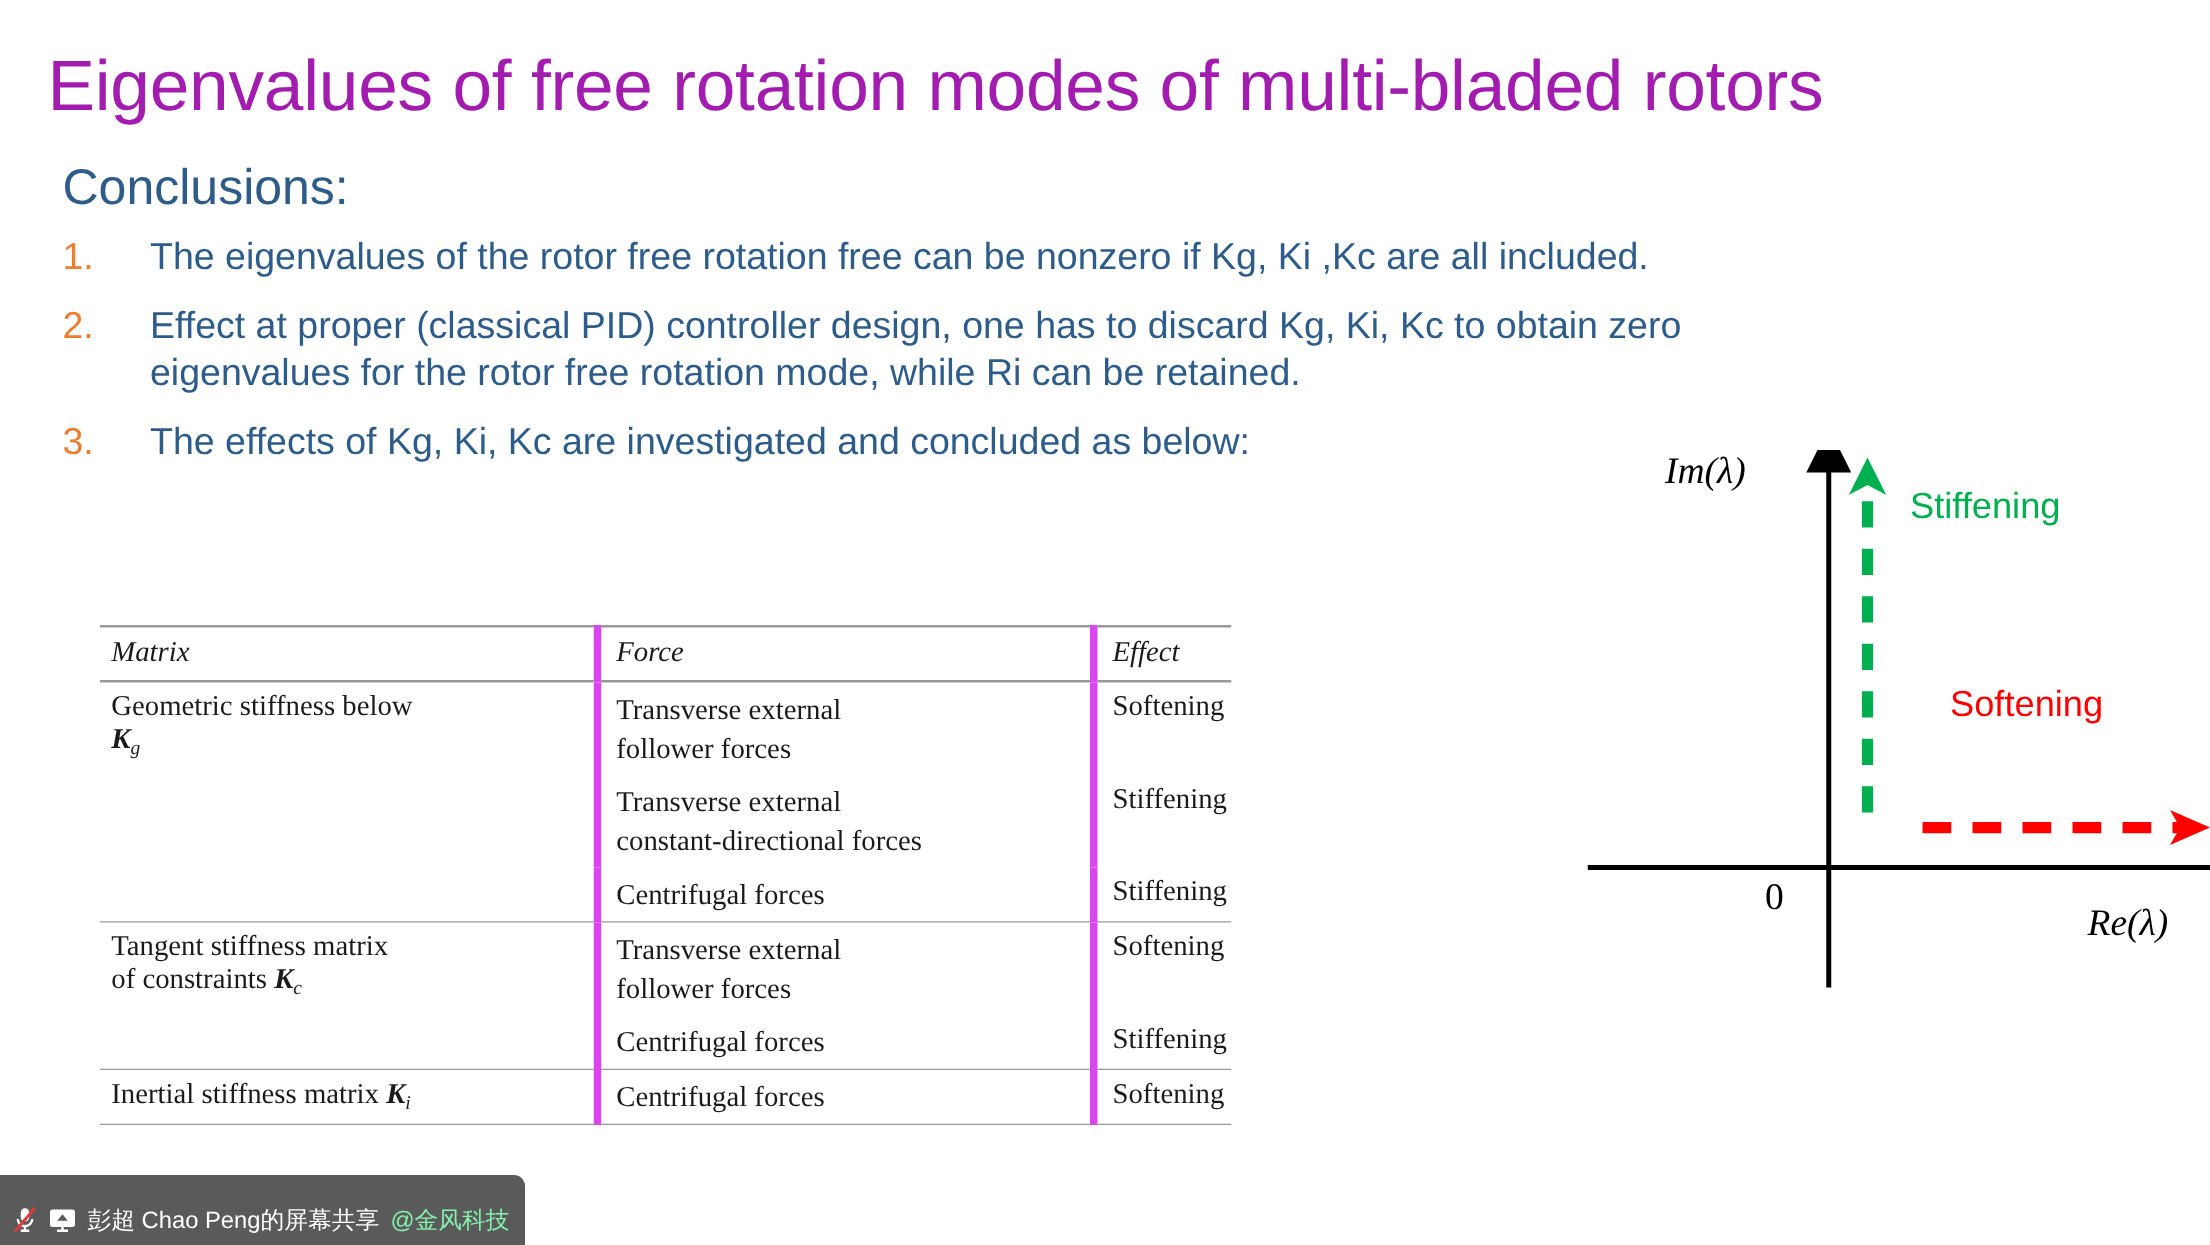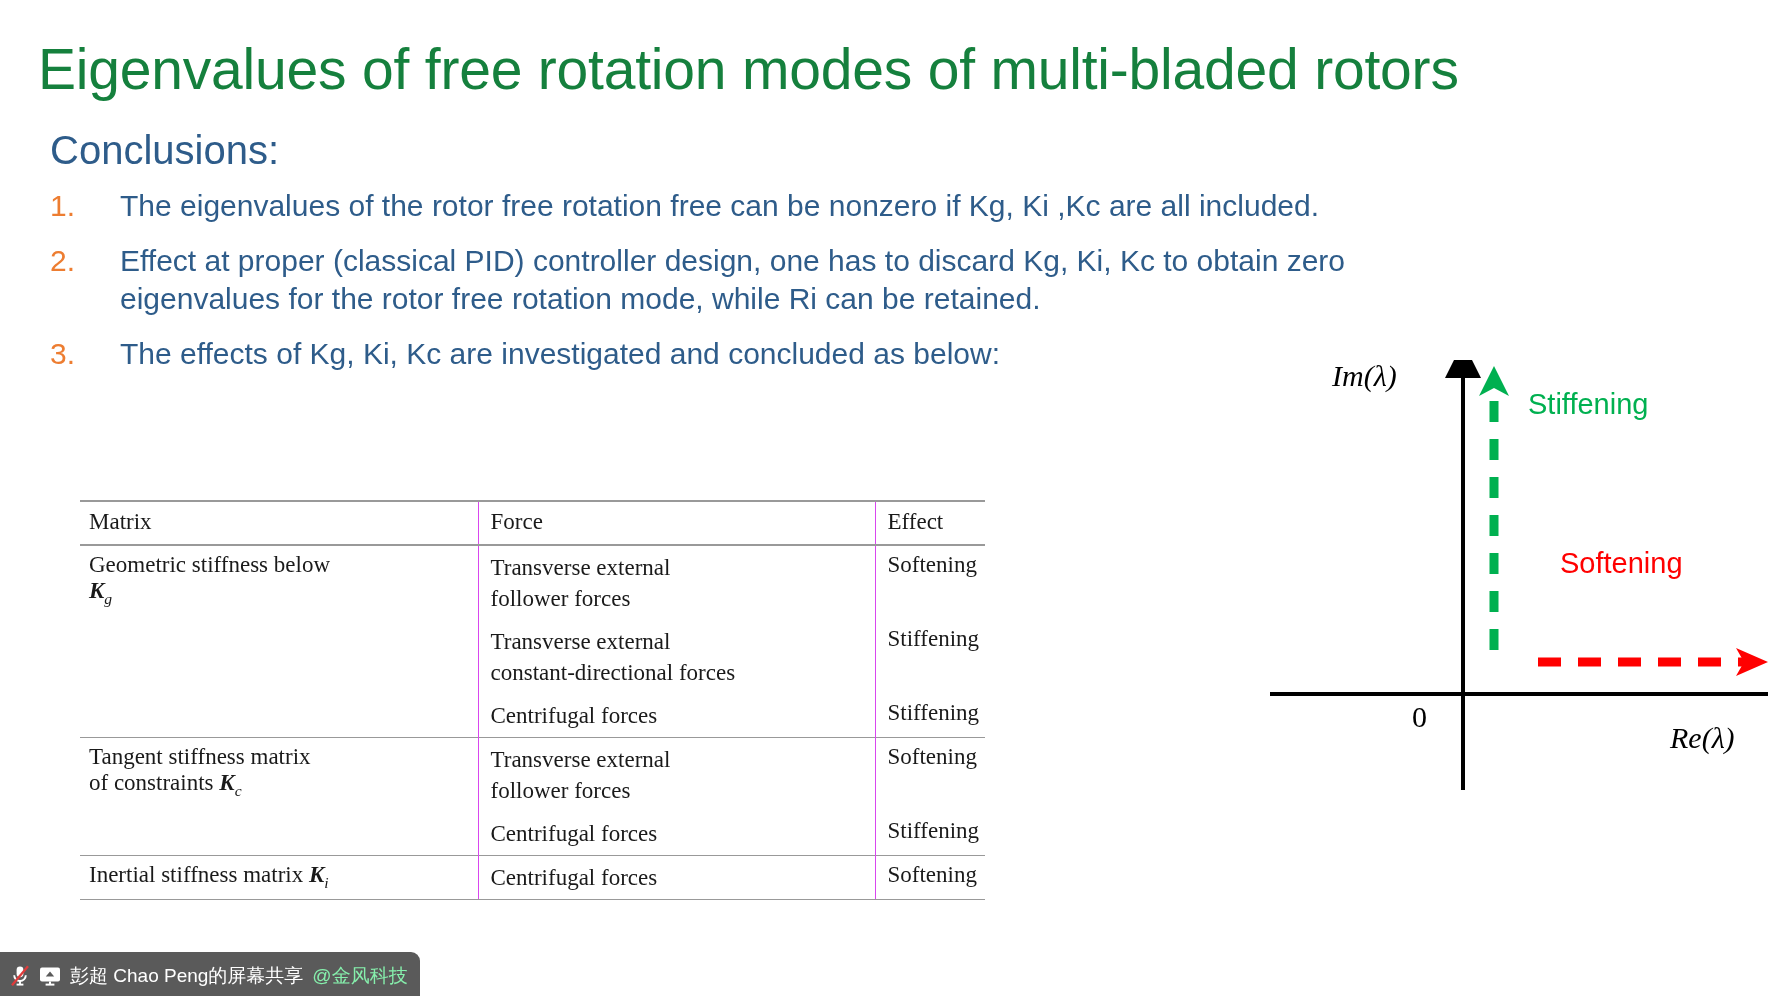--- a/index.html
+++ b/index.html
@@ -17,21 +17,21 @@
 
   
   #slide-title {
     position: absolute;
     left: 38px;
     top: 36px;
     width: 1700px;
     font-family: "Liberation Sans", sans-serif;
     font-size: 57px;
     line-height: 66px;
-    color: #15803d;
+    color: #a21caf;
     letter-spacing: -0.2px;
     white-space: nowrap;
   }
 
   
   #conclusions-heading {
     position: absolute;
     left: 50px;
     top: 128px;
     font-size: 40px;
@@ -80,22 +80,22 @@
   #effects-table col.c-effect { width: 110px; }
 
   #effects-table th,
   #effects-table td {
     text-align: left;
     vertical-align: top;
     padding: 6px 0 6px 9px;
     font-weight: normal;
     border: none;
   }
-  #effects-table thead th { border-top: 2px solid #999; border-bottom: 2px solid #999; padding-top:7px; padding-bottom:9px;}
-  #effects-table th.vsep, #effects-table td.vsep { border-left: 1px solid #d946ef; padding-left: 12px; }
+  #effects-table thead th { border-top: 2px solid #999; border-bottom: 2px solid #999; padding-top:7px; padding-bottom:9px;font-style:italic;}
+  #effects-table th.vsep, #effects-table td.vsep { border-left: 6px solid #d946ef; padding-left: 12px; }
   #effects-table tbody tr.group-start > td { border-top: 1px solid #999; }
   #effects-table tbody tr.last-row > td { border-bottom: 1px solid #999; }
 
   .mx { font-weight: bold; font-style: italic; font-family: "Liberation Serif", serif; }
   .mx sub { font-weight: normal; font-style: italic; font-size: 0.68em; }
   .force-cell { line-height: 31px; }
 
   
   #eigen-diagram {
     position: absolute;
@@ -124,21 +124,21 @@
   
   #share-bar {
     position: absolute;
     left: 0;
     bottom: 0;
     height: 40px;
     background: #5a5a5a;
     border-top-right-radius: 9px;
     display: flex;
     align-items: center;
-    padding: 4px 12px 0 10px;
+    padding: 16px 12px 0 10px;
     gap: 9px;
     font-size: 19px;
     color: #ffffff;
     white-space: nowrap;
   }
   #share-bar .bar-icon { display: flex; align-items: center; }
   #share-bar .share-host { color: #ffffff; }
   #share-bar .share-org { color: #86efac; }
 </style>
 </head>

